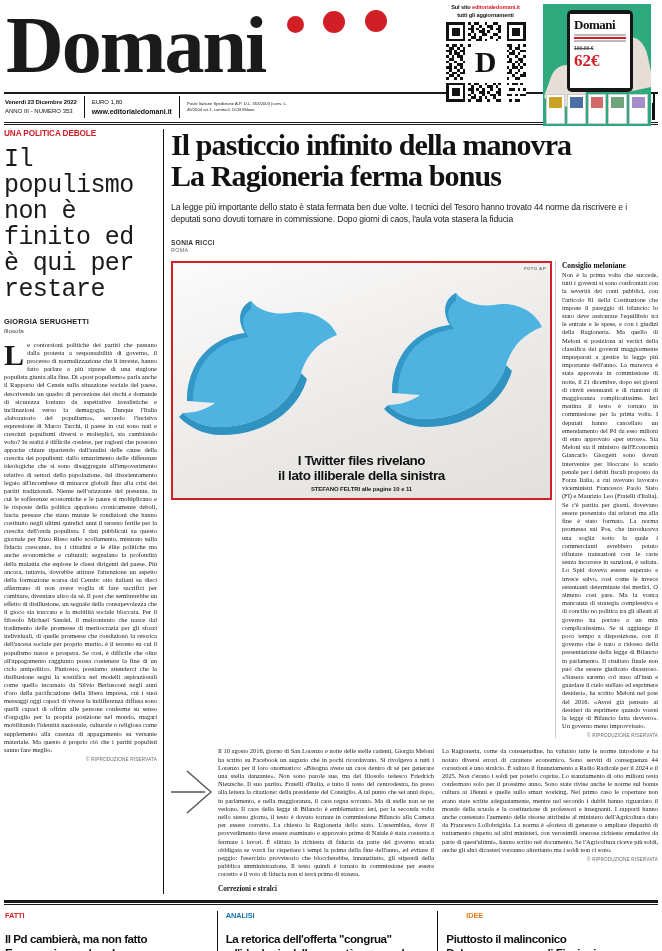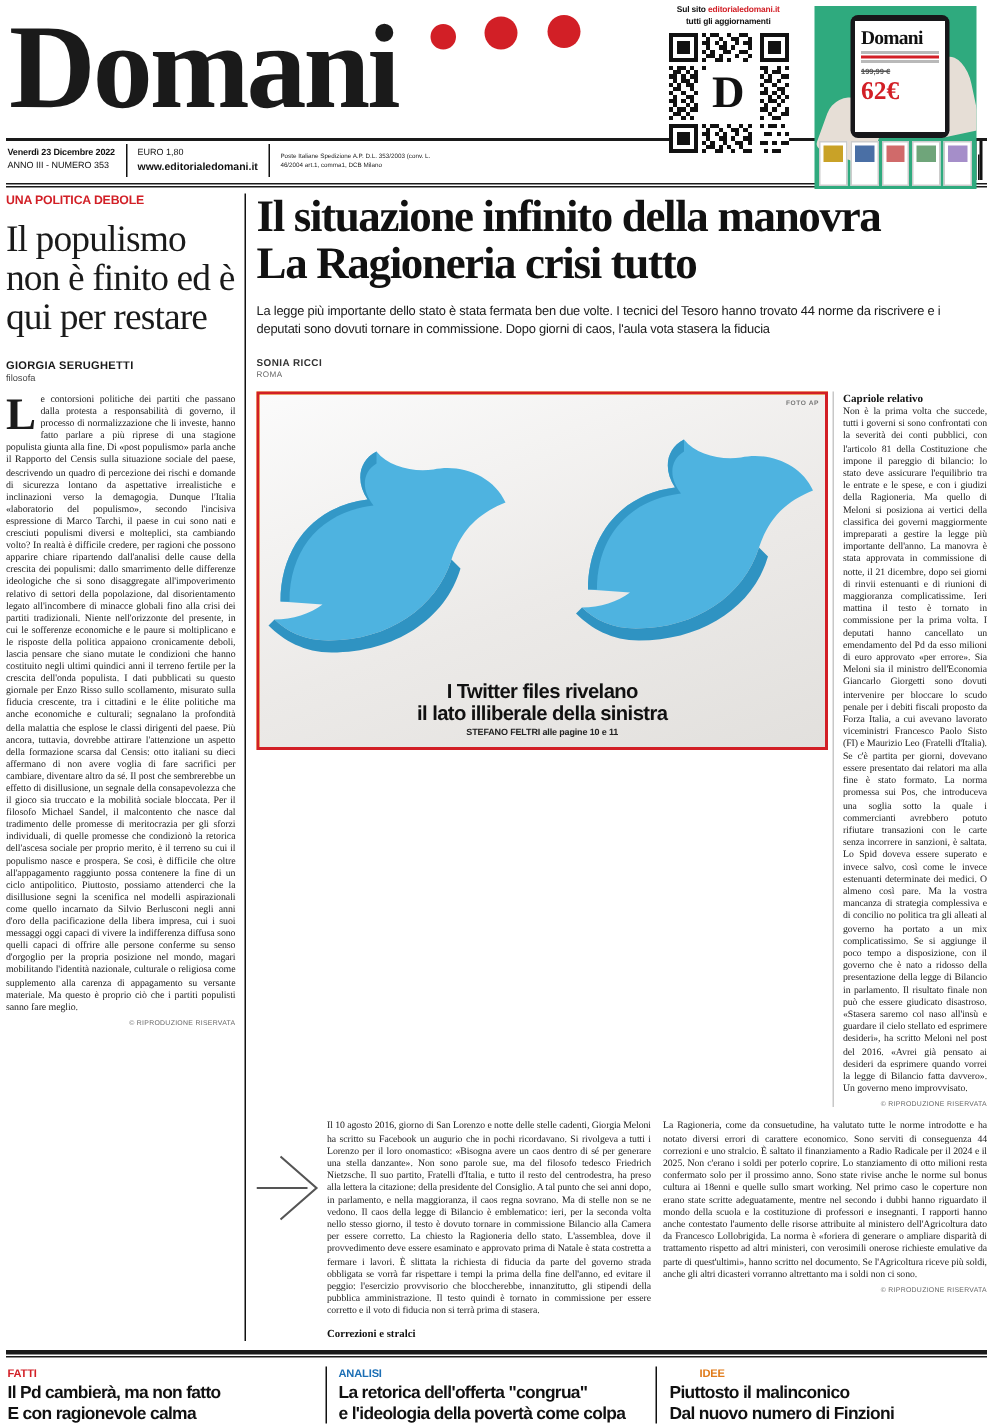--- a/index.html
+++ b/index.html
@@ -89,21 +89,21 @@
   .col-left{width:160px;flex:0 0 160px;padding-right:6px;box-sizing:border-box;border-right:1px solid #111;}
   .col-main{flex:1;padding-left:7px;box-sizing:border-box;}
 
   .kicker{
     font-size:8.2px;font-weight:700;color:#d21f26;letter-spacing:-0.1px;
     text-transform:uppercase;line-height:10px;margin-bottom:8px;
   }
   .kicker-main{font-size:9px;margin-bottom:4px;}
 
   .hl-left{
-    font-family:Liberation Serif, serif;font-weight:400;
+    font-family:Liberation Mono, monospace;font-weight:400;
     font-size:25px;line-height:26px;letter-spacing:-0.6px;color:#1a1a1a;margin:0;
   }
   .byline{margin-top:14px;}
   .byline .nm{font-size:7.4px;font-weight:700;letter-spacing:0.2px;color:#1a1a1a;}
   .byline .rl{font-size:6.2px;color:#444;margin-top:1px;}
 
   .hl-main{
     font-family:"Liberation Serif", serif;font-weight:700;
     font-size:30px;line-height:31px;letter-spacing:-0.9px;color:#111;margin:0;
   }
@@ -124,21 +124,21 @@
     float:left;font-size:30px;line-height:24px;font-weight:700;padding:2px 3px 0 0;
   }
   .credit{font-size:4.6px;color:#666;text-align:right;margin-top:3px;letter-spacing:0.2px;}
 
   
   .photo-row{display:flex;margin-top:8px;}
   .photo-col{flex:1;padding-right:7px;box-sizing:border-box;}
   .side-col{width:103px;flex:0 0 103px;border-left:1px solid #c8c8c8;padding-left:6px;box-sizing:border-box;}
 
   .photo{
-    position:relative;width:100%;height:235px;background:#fde047;overflow:hidden;
+    position:relative;width:100%;height:235px;background:#bef264;overflow:hidden;
     border-top:2.5px solid #d21f26;border-bottom:2.5px solid #d21f26;
     border-left:2.5px solid #d21f26;border-right:2.5px solid #d21f26;text-decoration:underline;
   }
   .photo-inner{position:absolute;inset:0;background:linear-gradient(160deg,#fbfbfb 0%,#eceae8 55%,#e2e0dd 100%);}
   .bird{position:absolute;}
   .bird svg{display:block;}
   .bird.b1{left:-6px;top:30px;}
   .bird.b2{right:-12px;top:22px;}
   .photo-cred{
     position:absolute;right:4px;top:3px;font-size:4.4px;font-weight:700;color:#777;letter-spacing:0.4px;
@@ -180,21 +180,21 @@
 
   
   .bottom-rules{margin:6px 4px 0 4px;}
   .bottom-rules .b1{height:2.5px;background:#1a1a1a;}
   .bottom-rules .b2{height:1px;background:#1a1a1a;margin-top:1.5px;}
 
   .teasers{display:flex;margin:6px 4px 0 4px;}
   .teaser{flex:1;padding:0 8px;box-sizing:border-box;}
   .teaser:first-child{padding-left:1px;}
   .teaser + .teaser{border-left:1px solid #111;}
-  .t-kick{font-size:7.4px;font-weight:700;line-height:9px;letter-spacing:-0.1px;margin-bottom:2px;}
+  .t-kick{font-size:7.4px;font-weight:700;line-height:9px;letter-spacing:-0.1px;margin-bottom:12px;}
   .t-kick.red{color:#d21f26;}
   .t-kick.blue{color:#1c6fb5;}
   .t-kick.orange{color:#e07b1a;padding-left:20px;}
   .t-title{font-size:11.6px;font-weight:700;line-height:13.5px;color:#111;letter-spacing:-0.45px;}
 </style>
 </head>
 <body>
 
 <div class="page">
 
@@ -506,22 +506,22 @@
       <div class="byline">
         <div class="nm">GIORGIA SERUGHETTI</div>
         <div class="rl">filosofa</div>
       </div>
       <div class="lead-body">Le contorsioni politiche dei partiti che passano dalla protesta a responsabilità di governo, il processo di normalizzazione che li investe, hanno fatto parlare a più riprese di una stagione populista giunta alla fine. Di «post populismo» parla anche il Rapporto del Censis sulla situazione sociale del paese, descrivendo un quadro di percezione dei rischi e domande di sicurezza lontano da aspettative irrealistiche e inclinazioni verso la demagogia. Dunque l'Italia «laboratorio del populismo», secondo l'incisiva espressione di Marco Tarchi, il paese in cui sono nati e cresciuti populismi diversi e molteplici, sta cambiando volto? In realtà è difficile credere, per ragioni che possono apparire chiare ripartendo dall'analisi delle cause della crescita dei populismi: dallo smarrimento delle differenze ideologiche che si sono disaggregate all'impoverimento relativo di settori della popolazione, dal disorientamento legato all'incombere di minacce globali fino alla crisi dei partiti tradizionali. Niente nell'orizzonte del presente, in cui le sofferenze economiche e le paure si moltiplicano e le risposte della politica appaiono cronicamente deboli, lascia pensare che siano mutate le condizioni che hanno costituito negli ultimi quindici anni il terreno fertile per la crescita dell'onda populista. I dati pubblicati su questo giornale per Enzo Risso sullo scollamento, misurato sulla fiducia crescente, tra i cittadini e le élite politiche ma anche economiche e culturali; segnalano la profondità della malattia che esplose le classi dirigenti del paese. Più ancora, tuttavia, dovrebbe attirare l'attenzione un aspetto della formazione scarsa dal Censis: otto italiani su dieci affermano di non avere voglia di fare sacrifici per cambiare, diventare altro da sé. Il post che sembrerebbe un effetto di disillusione, un segnale della consapevolezza che il gioco sia truccato e la mobilità sociale bloccata. Per il filosofo Michael Sandel, il malcontento che nasce dal tradimento delle promesse di meritocrazia per gli sforzi individuali, di quelle promesse che condizionò la retorica dell'ascesa sociale per proprio merito, è il terreno su cui il populismo nasce e prospera. Se così, è difficile che oltre all'appagamento raggiunto possa contenere la fine di un ciclo antipolitico. Piuttosto, possiamo attenderci che la disillusione segni la scenifica nel modelli aspirazionali come quello incarnato da Silvio Berlusconi negli anni d'oro della pacificazione della libera impresa, cui i suoi messaggi oggi capaci di vivere la indifferenza diffusa sono quelli capaci di offrire alle persone conferme su senso d'orgoglio per la propria posizione nel mondo, magari mobilitando l'identità nazionale, culturale o religiosa come supplemento alla carenza di appagamento su versante materiale. Ma questo è proprio ciò che i partiti populisti sanno fare meglio.</div>
       <div class="credit">© RIPRODUZIONE RISERVATA</div>
     </div>
 
     <div class="col-main">
       <h1 class="hl-main">
-        <span>Il situazione infinito della manovra</span><br>
-        <span>La Ragioneria crisi tutto</span>
+        <span>Il pasticcio infinito della manovra</span><br>
+        <span>La Ragioneria ferma bonus</span>
       </h1>
       <div class="deck">La legge più importante dello stato è stata fermata ben due volte. I tecnici del Tesoro hanno trovato 44 norme da riscrivere e i deputati sono dovuti tornare in commissione. Dopo giorni di caos, l'aula vota stasera la fiducia</div>
       <div class="byline-main">
         <div class="nm">SONIA RICCI</div>
         <div class="rl">ROMA</div>
       </div>
 
       <div class="photo-row">
         <div class="photo-col">
           <div class="photo">
@@ -543,21 +543,21 @@
             <div class="photo-cred">FOTO AP</div>
             <div class="photo-cap">
               <div class="ct">I Twitter files rivelano</div>
               <div class="ct">il lato illiberale della sinistra</div>
               <div class="cb">STEFANO FELTRI alle pagine 10 e 11</div>
             </div>
           </div>
         </div>
 
         <div class="side-col">
-          <div class="side-head">Capriole relativo</div>
+          <div class="side-head">Consiglio meloniane</div>
           <div class="side-body">Non è la prima volta che succede, tutti i governi si sono confrontati con la severità dei conti pubblici, con l'articolo 81 della Costituzione che impone il pareggio di bilancio: lo stato deve assicurare l'equilibrio tra le entrate e le spese, e con i giudizi della Ragioneria. Ma quello di Meloni si posiziona ai vertici della classifica dei governi maggiormente impreparati a gestire la legge più importante dell'anno. La manovra è stata approvata in commissione di notte, il 21 dicembre, dopo sei giorni di rinvii estenuanti e di riunioni di maggioranza complicatissime. Ieri mattina il testo è tornato in commissione per la prima volta. I deputati hanno cancellato un emendamento del Pd da esso milioni di euro approvato «per errore». Sia Meloni sia il ministro dell'Economia Giancarlo Giorgetti sono dovuti intervenire per bloccare lo scudo penale per i debiti fiscali proposto da Forza Italia, a cui avevano lavorato viceministri Francesco Paolo Sisto (FI) e Maurizio Leo (Fratelli d'Italia). Se c'è partita per giorni, dovevano essere presentato dai relatori ma alla fine è stato formato. La norma promessa sui Pos, che introduceva una soglia sotto la quale i commercianti avrebbero potuto rifiutare transazioni con le carte senza incorrere in sanzioni, è saltata. Lo Spid doveva essere superato e invece salvo, così come le invece estenuanti determinate dei medici. O almeno così pare. Ma la vostra mancanza di strategia complessiva e di concilio no politica tra gli alleati al governo ha portato a un mix complicatissimo. Se si aggiunge il poco tempo a disposizione, con il governo che è nato a ridosso della presentazione della legge di Bilancio in parlamento. Il risultato finale non può che essere giudicato disastroso. «Stasera saremo col naso all'insù e guardare il cielo stellato ed esprimere desideri», ha scritto Meloni nel post del 2016. «Avrei già pensato ai desideri da esprimere quando vorrei la legge di Bilancio fatta davvero». Un governo meno improvvisato.</div>
           <div class="credit">© RIPRODUZIONE RISERVATA</div>
         </div>
       </div>
 
       <div class="story-row">
         <div class="arrow-cell">
           <svg width="44" height="46" viewBox="0 0 44 46">
             <path d="M0 23 L34 23" stroke="#555" stroke-width="1.4" fill="none"></path>
             <path d="M16 2 L40 23 L16 44" stroke="#555" stroke-width="1.4" fill="none"></path>

